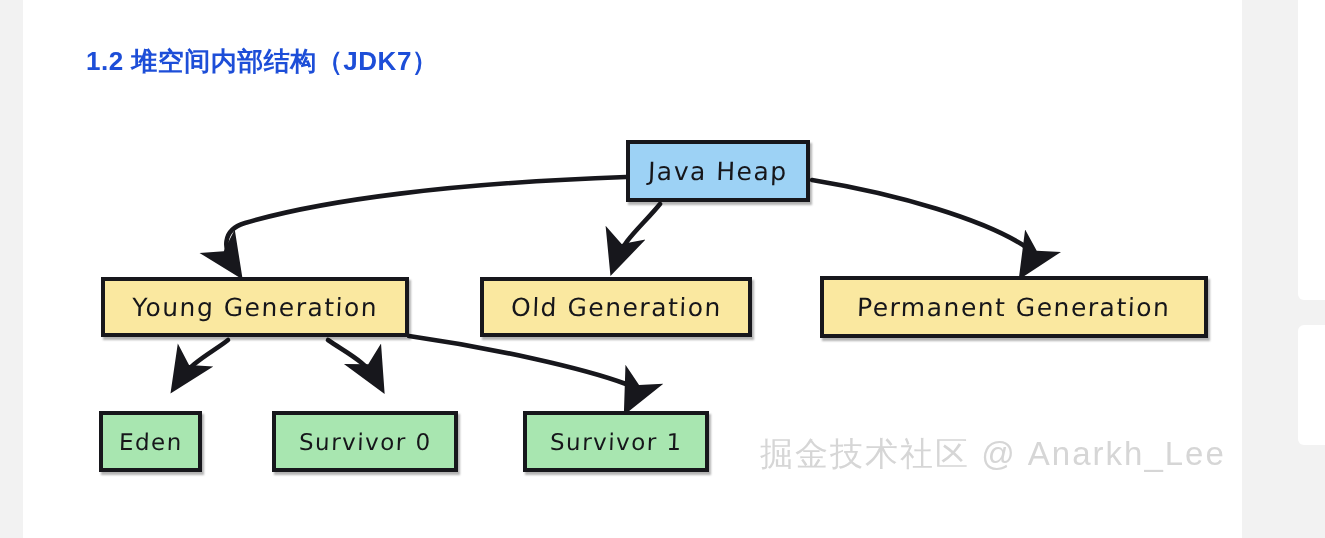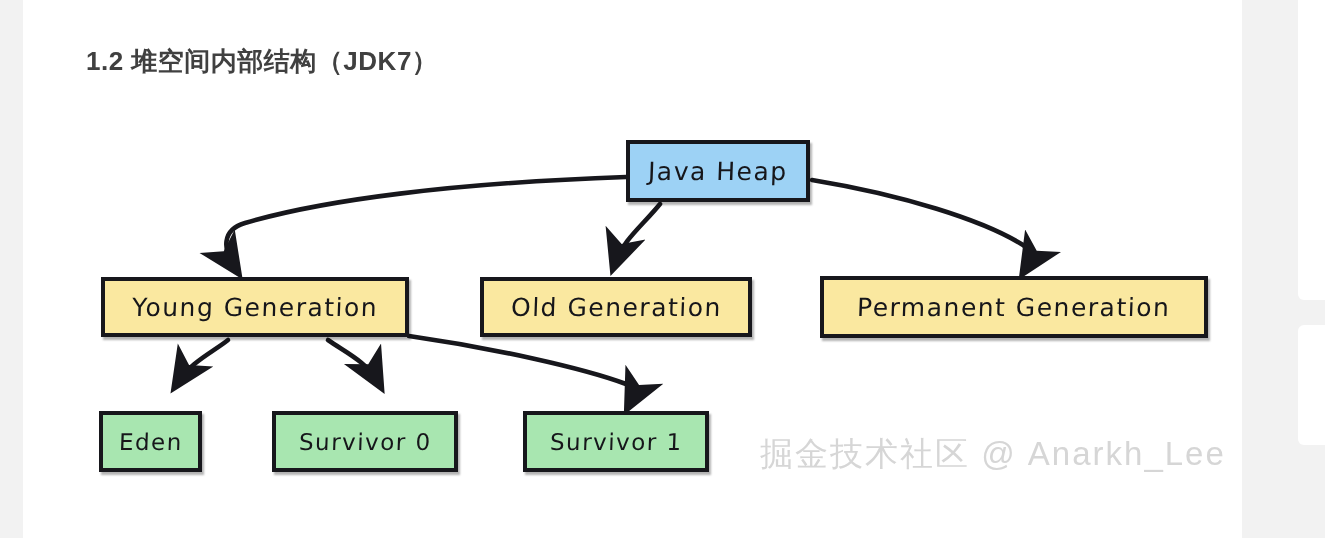--- a/index.html
+++ b/index.html
@@ -46,21 +46,21 @@
     border-top-left-radius: 6px;
     border-bottom-left-radius: 6px;
   }
 
   .page-title {
     position: absolute;
     left: 86px;
     top: 44px;
     font-size: 26px;
     font-weight: bold;
-    color: #404040;
+    color: #1d4ed8;
     letter-spacing: 0.5px;
     white-space: nowrap;
     text-align: right;
   }
 
   
   .diagram {
     position: absolute;
     left: 23px;
     top: 100px;

